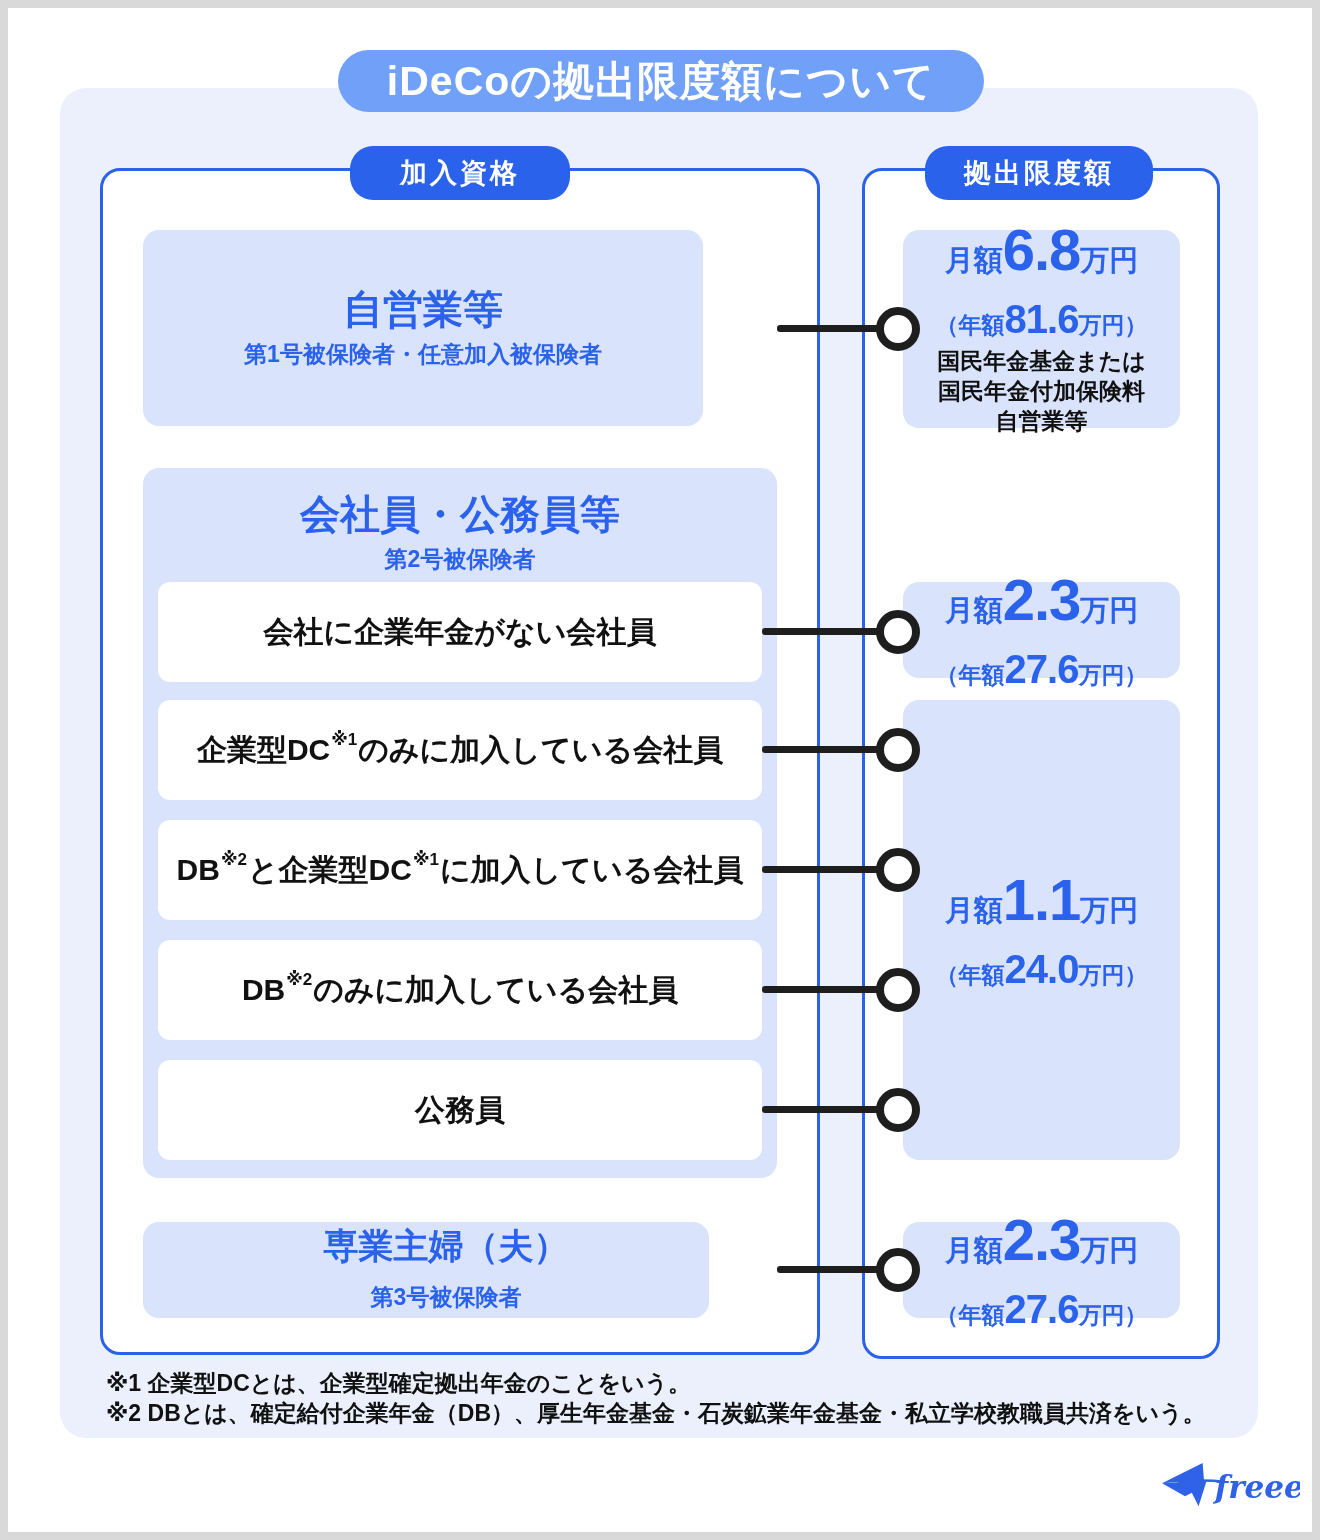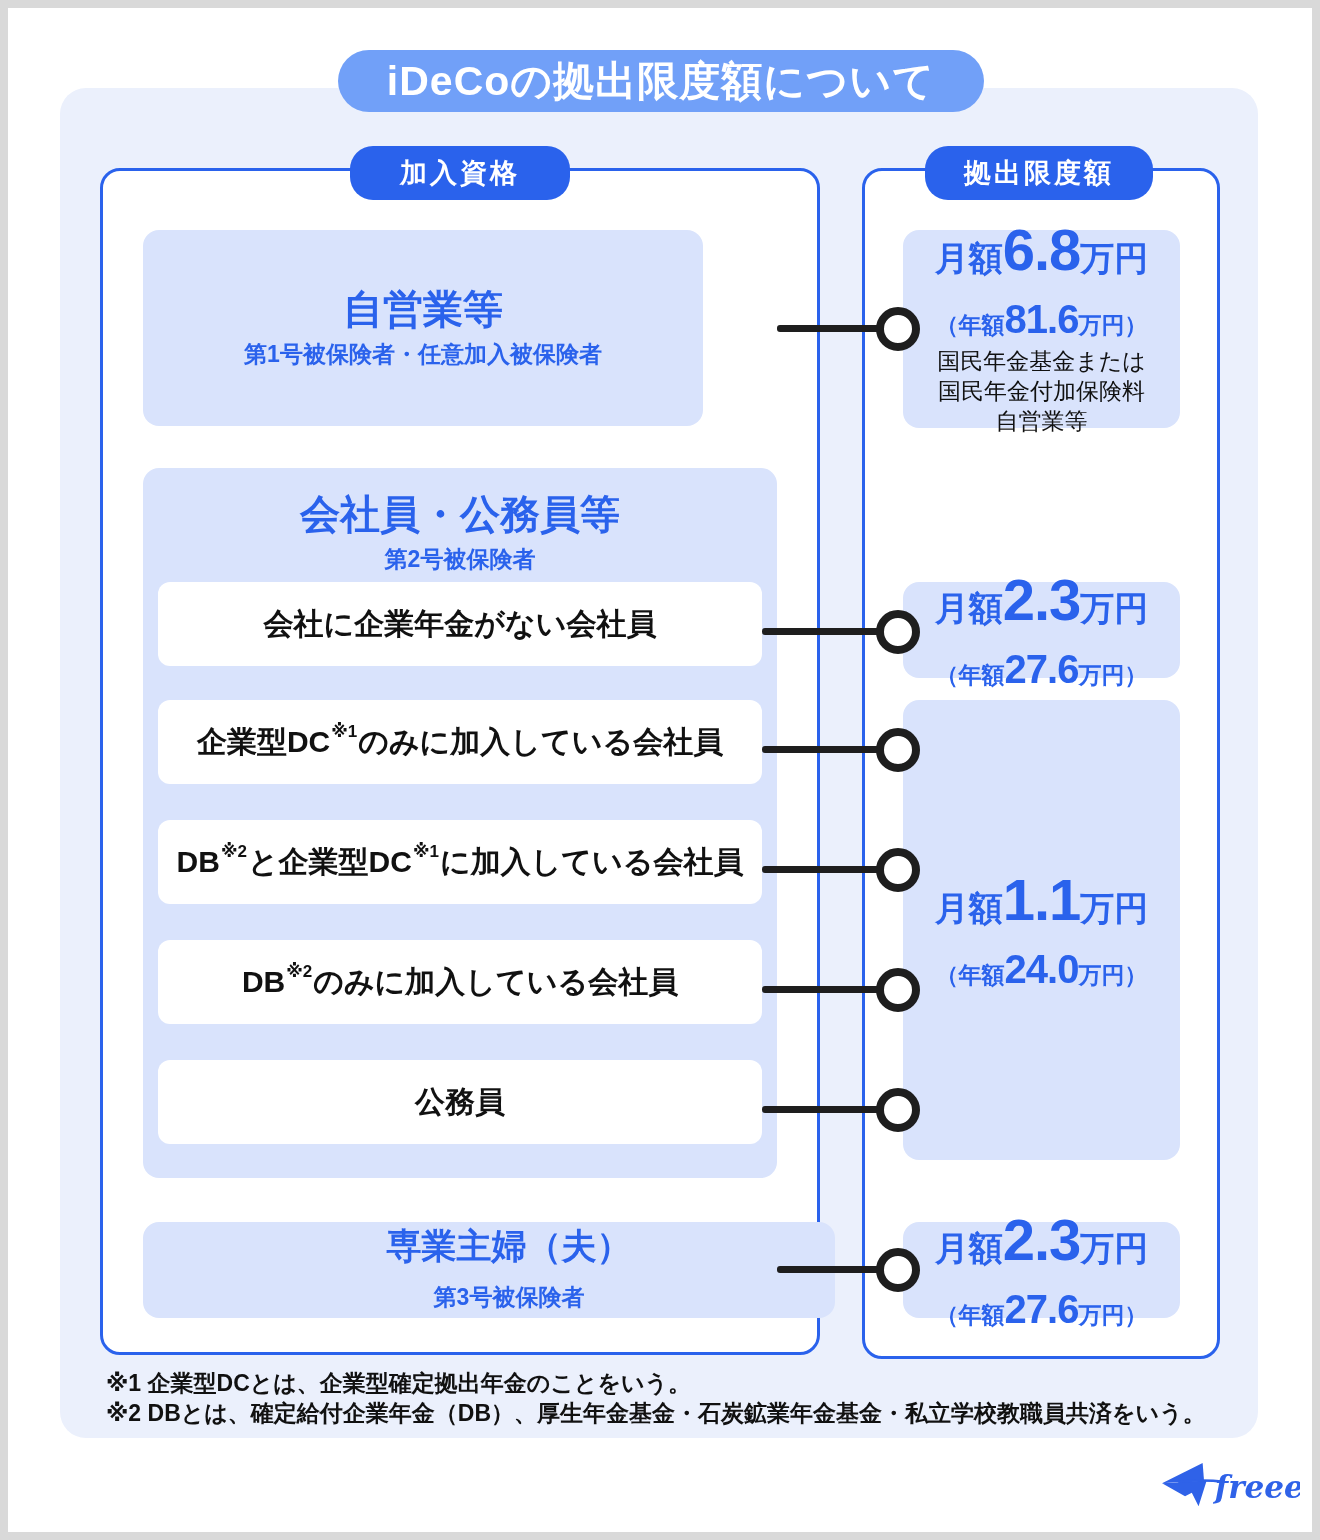--- a/index.html
+++ b/index.html
@@ -17,40 +17,40 @@
   .big-panel{position:absolute;left:60px;top:88px;width:1198px;height:1350px;background:var(--panel-bg);border-radius:26px;}
   .title-pill{position:absolute;left:338px;top:50px;width:646px;height:62px;background:var(--title-pill);border-radius:31px;color:#fff;font-size:41px;font-weight:bold;display:flex;align-items:center;justify-content:center;letter-spacing:1px;z-index:5;}
   .panel{position:absolute;background:#fff;border:3px solid var(--accent);border-radius:20px;}
   .panel-left{left:100px;top:168px;width:720px;height:1187px;}
   .panel-right{left:862px;top:168px;width:358px;height:1191px;}
   .panel-pill{position:absolute;height:54px;background:var(--accent);border-radius:23px;color:#fff;font-weight:bold;font-size:27px;display:flex;align-items:center;justify-content:center;letter-spacing:3px;z-index:6;}
   .pill-left{left:350px;top:146px;width:220px;}
   .pill-right{left:925px;top:146px;width:228px;}
   .lightbox{position:absolute;background:var(--light-box);border-radius:16px;display:flex;flex-direction:column;align-items:center;justify-content:center;text-align:center;}
   .box-self{left:143px;top:230px;width:560px;height:196px;}
-  .box-home{left:143px;top:1222px;width:692px;height:96px;padding-left:40px;}
+  .box-home{left:143px;top:1222px;width:566px;height:96px;padding-left:40px;}
   .box-title{font-size:40px;color:var(--accent);font-weight:bold;line-height:1.1;}
   .box-title.small{font-size:35px;}
   .box-sub{font-size:23px;color:var(--accent);font-weight:bold;margin-top:8px;}
   .box-home .box-sub{margin-top:16px;}
   .group-box{position:absolute;left:143px;top:468px;width:634px;height:710px;background:var(--light-box);border-radius:16px;text-align:center;padding-top:24px;}
-  .sub-box{position:absolute;left:158px;width:604px;height:84px;background:#fff;border-radius:12px;display:flex;align-items:center;justify-content:center;font-size:30px;font-weight:bold;color:var(--ink);}
+  .sub-box{position:absolute;left:158px;width:604px;height:100px;background:#fff;border-radius:12px;display:flex;align-items:center;justify-content:center;font-size:30px;font-weight:bold;color:var(--ink);}
   .sub-box .sup{font-size:17px;position:relative;top:-11px;margin:0 1px;}
   .limit-box{position:absolute;left:903px;width:277px;background:var(--light-box);border-radius:16px;display:flex;flex-direction:column;align-items:center;justify-content:center;text-align:center;}
   .limit-0{top:230px;height:198px;}
   .limit-1{top:582px;height:96px;}
   .limit-2{top:700px;height:460px;}
   .limit-3{top:1222px;height:96px;}
   .limit-line1{display:flex;align-items:baseline;justify-content:center;color:var(--accent);font-weight:bold;line-height:1;}
-  .m-pre,.m-unit{font-size:34px;}
+  .m-pre,.m-unit{font-size:29px;}
   .m-val{font-size:58px;letter-spacing:-1px;}
   .limit-line2{display:flex;align-items:baseline;justify-content:center;color:var(--accent);font-weight:bold;line-height:1;margin-top:20px;}
   .a-pre,.a-suf{font-size:23px;}
   .a-val{font-size:40px;letter-spacing:-1px;}
-  .limit-note{margin-top:8px;font-size:23px;font-weight:normal;color:var(--ink);line-height:1.3;}
+  .limit-note{margin-top:8px;font-size:23px;font-weight:bold;color:var(--ink);line-height:1.3;}
   .conn{position:absolute;height:7px;background:var(--connector);border-radius:3px;}
   .dot{position:absolute;width:44px;height:44px;border:8px solid var(--connector);border-radius:50%;background:#fff;}
   .fn{position:absolute;left:106px;font-size:23px;font-weight:bold;color:var(--ink);white-space:nowrap;}
   .fn-1{top:1368px;}
   .fn-2{top:1398px;}
   .logo{position:absolute;left:1158px;top:1455px;width:142px;height:62px;}
 </style>
 </head>
 <body>
 

